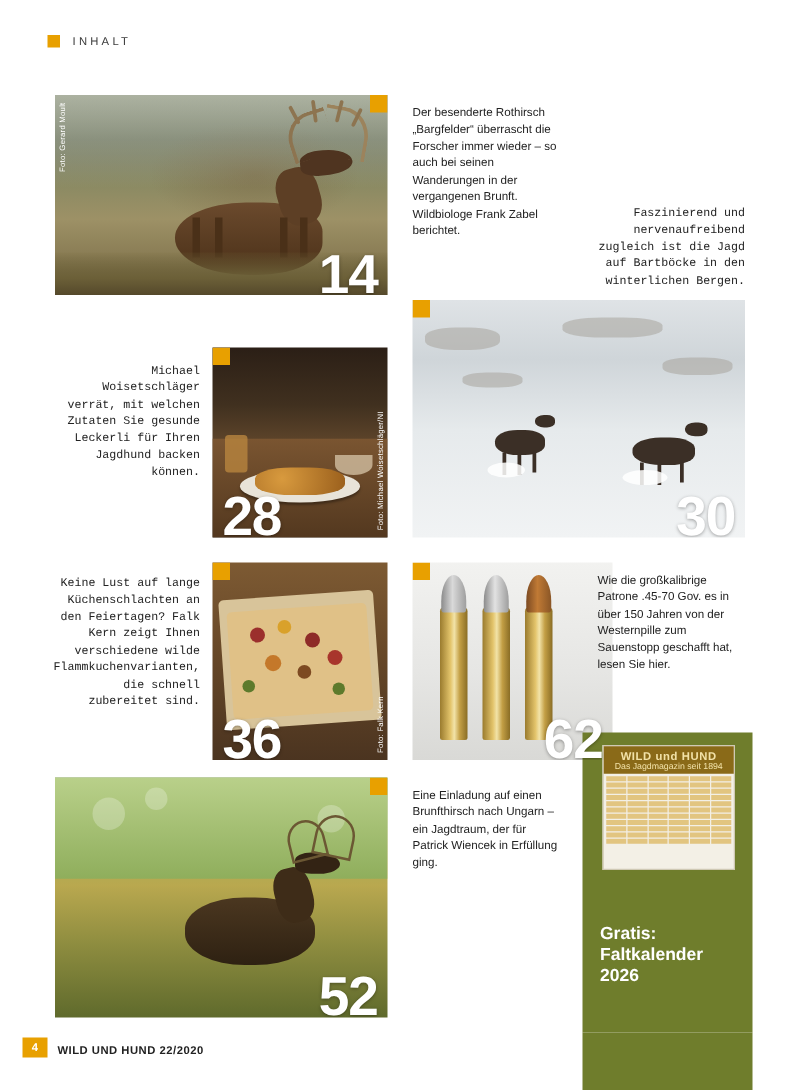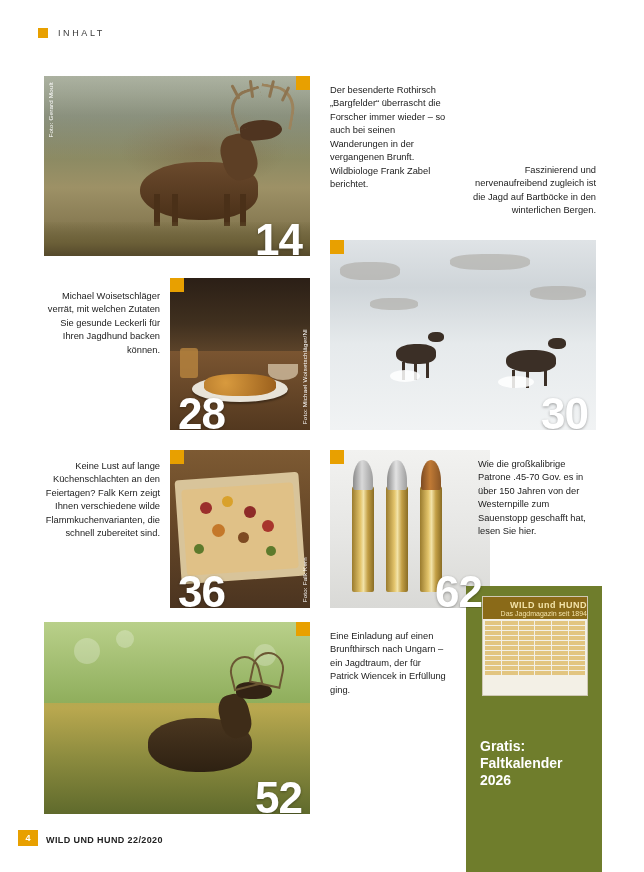--- a/index.html
+++ b/index.html
@@ -34,25 +34,25 @@
     font-size:6.2px;color:#ffffff;
     writing-mode:vertical-rl;transform:rotate(180deg);
     letter-spacing:.2px;z-index:6;white-space:nowrap;
   }
 
   
   .caption{
     position:absolute;
     font-size:9.3px;line-height:1.45;color:#222;
   }
-  .caption.right{text-align:right;}
+  .caption.right{text-align:right;font-family:Liberation Mono, monospace;}
   .caption.left{text-align:left;}
 
   
-  #img-stag1{left:44px;top:76px;width:266px;height:180px;
+  #img-stag1{left:44px;top:76px;width:266px;height:160px;
     background:
       radial-gradient(ellipse 120px 60px at 60% 40%, rgba(120,95,60,.45), rgba(0,0,0,0) 70%),
       linear-gradient(180deg,#7d8470 0%,#6e7560 22%,#8b8a63 45%,#9d9166 62%,#8a7d55 80%,#6f6543 100%);
   }
   #img-stag1 .mist{position:absolute;left:0;top:0;width:100%;height:46%;
     background:linear-gradient(180deg, rgba(210,215,200,.55), rgba(190,195,175,0));}
   #img-stag1 .body{
     position:absolute;left:96px;top:86px;width:118px;height:58px;border-radius:48% 40% 44% 50%;
     background:linear-gradient(180deg,#6b4a2d,#4a3018);
   }
@@ -111,21 +111,21 @@
   #img-stag2 .bokeh{position:absolute;border-radius:50%;background:rgba(255,255,255,.25);}
   #img-stag2 .body{position:absolute;left:104px;top:96px;width:104px;height:54px;border-radius:46%;
     background:linear-gradient(180deg,#4b3720,#2e2112);}
   #img-stag2 .neck{position:absolute;left:176px;top:72px;width:30px;height:44px;background:#3e2c18;transform:rotate(-14deg);border-radius:40%;}
   #img-stag2 .head{position:absolute;left:192px;top:60px;width:36px;height:17px;background:#332314;border-radius:40% 60% 50% 40%;}
   #img-stag2 .ant{position:absolute;border:2px solid #6b5733;border-radius:50% 50% 0 0;}
 
   
   .promo{position:absolute;left:466px;top:586px;width:136px;height:240px;background:#6f7d2c;}
   .promo .cal{position:absolute;left:16px;top:10px;width:104px;height:98px;background:#f3f0e6;border:1px solid #cfc9b4;}
-  .promo .cal .calhead{height:22px;background:#8a6a18;color:#f2e2a8;font-size:7px;display:flex;align-items:flex-end;justify-content:center;flex-direction:column;}
+  .promo .cal .calhead{height:22px;background:#8a6a18;color:#f2e2a8;font-size:7px;display:flex;align-items:center;justify-content:center;flex-direction:column;}
   .promo .cal .calhead b{font-size:9px;letter-spacing:.5px;}
   .promo .cal .calgrid{display:grid;grid-template-columns:repeat(6,1fr);gap:1px;padding:2px;}
   .promo .cal .calgrid span{display:block;height:4px;background:#d9ae4a;opacity:.65;}
   .promo .ptxt{position:absolute;left:14px;top:152px;width:112px;color:#ffffff;}
   .promo .ptxt .big{font-size:14px;font-weight:bold;line-height:1.2;}
   .promo .ptxt .small{font-size:8.4px;font-weight:bold;line-height:1.3;margin-top:5px;}
   .promo-bottom{position:absolute;left:466px;top:826px;width:136px;height:46px;background:#6f7d2c;}
 
   
   .footbar{position:absolute;left:18px;bottom:26px;width:20px;height:16px;background:#e8a000;}

